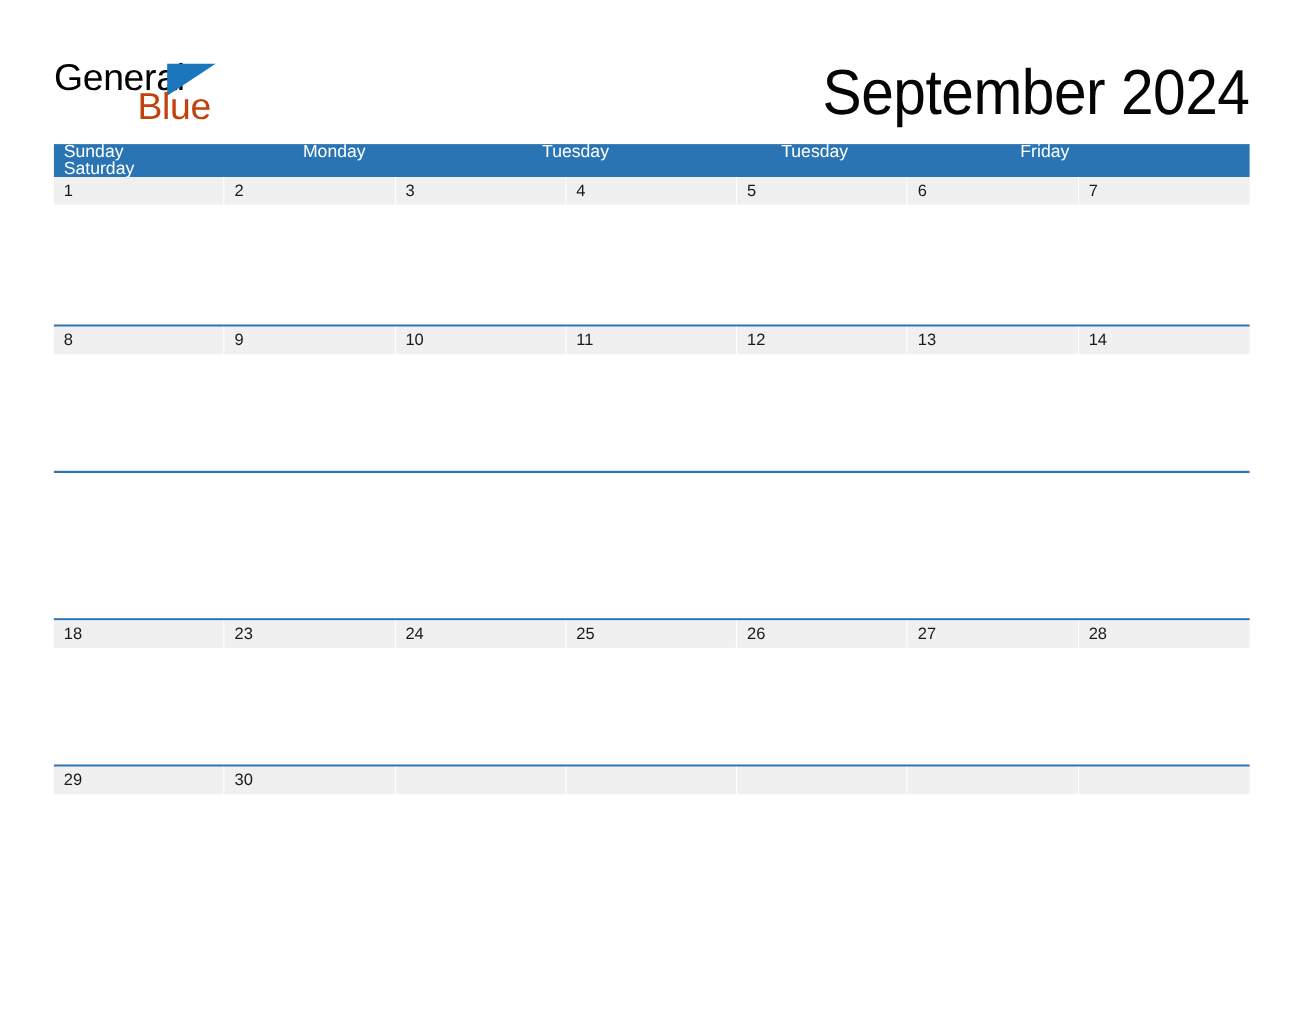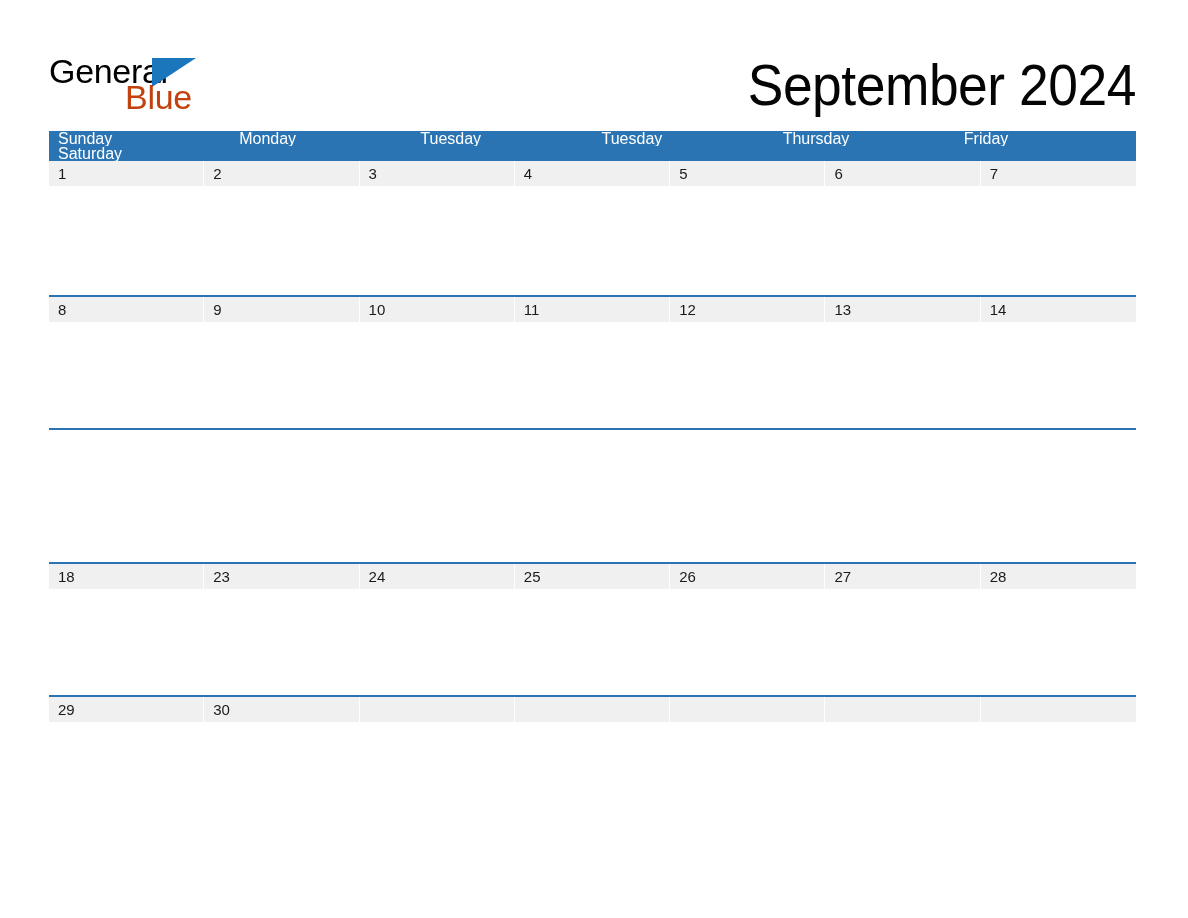--- a/index.html
+++ b/index.html
@@ -92,21 +92,21 @@
   
   .calendar {
     position: absolute;
     left: 49px;
     top: 131px;
     width: 1087px;
   }
 
   .weekday-row {
     display: grid;
-    grid-template-columns: repeat(6, 1fr);
+    grid-template-columns: repeat(5, 1fr);
     background: #2b74b4;
     height: 30px;
   }
   .weekday-cell {
     display: flex;
     align-items: center;
     padding-left: 9px;
     color: #ffffff;
     font-size: 16px;
     line-height: 16px;
@@ -171,21 +171,20 @@
 
   </div>
 
   <div class="calendar">
 
     <div class="weekday-row">
       <div class="weekday-cell">Sunday</div>
       <div class="weekday-cell">Monday</div>
       <div class="weekday-cell">Tuesday</div>
       <div class="weekday-cell">Tuesday</div>
-      <div class="weekday-cell">Thursday</div>
       <div class="weekday-cell">Friday</div>
       <div class="weekday-cell">Saturday</div>
     </div>
 
     <div class="week-row first">
       <div class="date-band">
         <div class="date-cell">1</div>
         <div class="date-cell">2</div>
         <div class="date-cell">3</div>
         <div class="date-cell">4</div>

